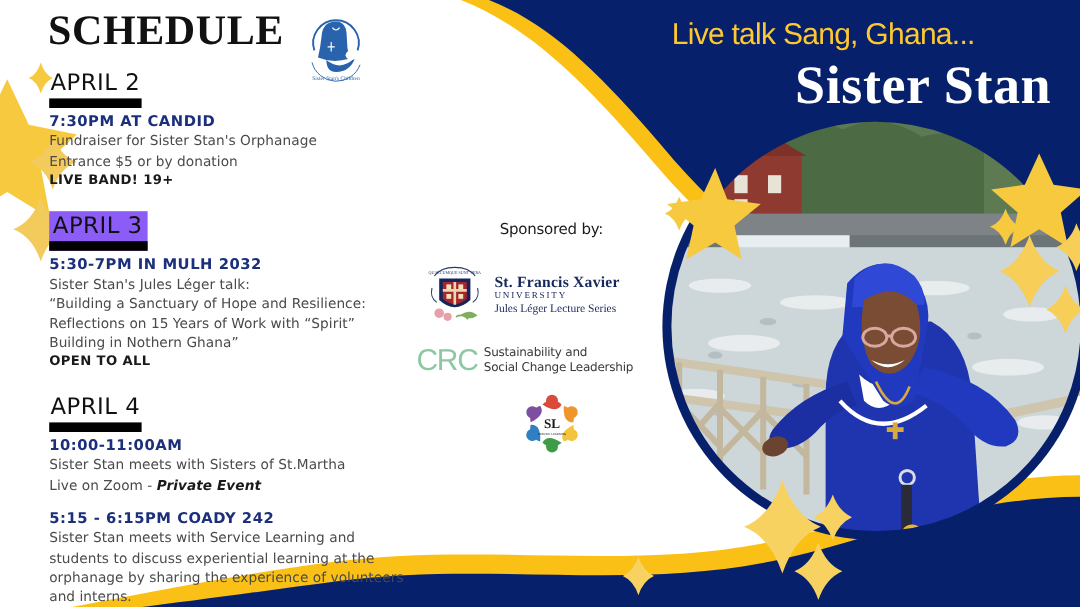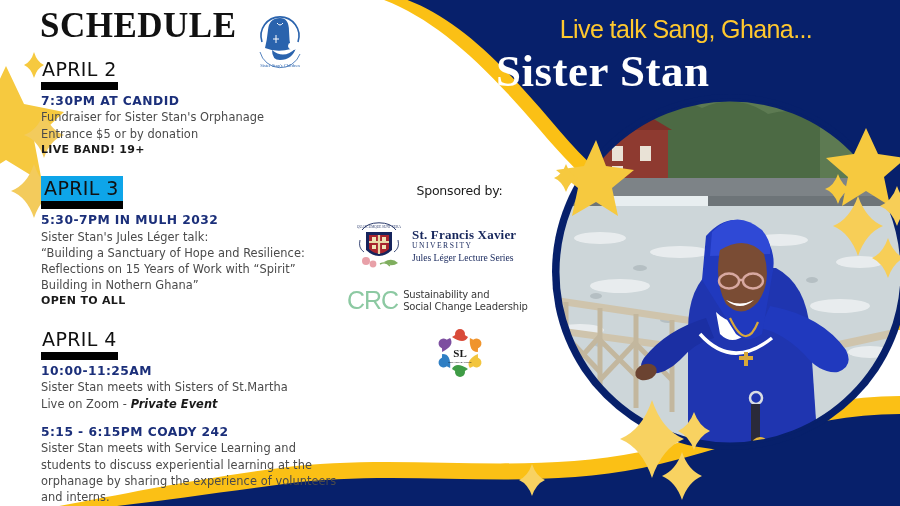--- a/index.html
+++ b/index.html
@@ -32,21 +32,21 @@
   .day{margin-bottom:3px;}
   .day-head{
     display:inline-block;
     font-size:19px;font-weight:400;color:#111;
     letter-spacing:0.4px;
     border-bottom:8px solid #000000;
     padding:0 1px 0 1px;
     line-height:1.25;
     font-family:"DejaVu Sans", sans-serif;
   }
-  .day-head.hl{background:#0ea5e9;padding:1px 4px 0 3px;}
+  .day-head.hl{background:#8b5cf6;padding:1px 4px 0 3px;}
   .ev{margin-top:3px;}
   .ev-time{
     font-size:12.3px;font-weight:700;color:#1B2F7A;
     letter-spacing:0.45px;line-height:1.35;
     font-family:"DejaVu Sans", sans-serif;
   }
   .ev-line{
     font-size:11.4px;color:#4a4a4a;line-height:1.42;
     font-family:"DejaVu Sans", sans-serif;font-weight:400;
     letter-spacing:0.05px;
@@ -71,21 +71,21 @@
   .crc-wrap{display:flex;align-items:center;gap:5px;margin-top:16px;margin-left:-5px;}
   .crc-mark{font-family:"Liberation Sans", sans-serif;font-weight:400;font-size:25px;color:#8CC9A2;letter-spacing:-1px;line-height:1;}
   .crc-txt{font-family:"DejaVu Sans", sans-serif;font-size:10px;color:#3a3a3a;line-height:1.12;letter-spacing:-0.2px;}
   .sl-wrap{margin-top:14px;display:flex;justify-content:center;}
   .live-txt{
     position:absolute;left:496px;top:15px;width:380px;text-align:center;
     font-family:"Liberation Sans", sans-serif;
     font-size:25px;color:#FFC82E;letter-spacing:-0.6px;font-weight:400;
   }
   .stan-txt{
-    position:absolute;left:496px;top:45px;width:380px;text-align:left;
+    position:absolute;left:496px;top:45px;width:380px;text-align:right;
     font-family:"Liberation Serif", serif;
     font-size:45px;color:#ffffff;font-weight:700;letter-spacing:0.5px;
   }
 </style>
 </head>
 <body>
 
 <div id="poster">
 
   <svg class="bg-svg" viewBox="0 0 900 506">
@@ -274,21 +274,21 @@
           <div class="ev-line">Building in Nothern Ghana”</div>
           <div class="ev-line bold">OPEN TO ALL</div>
         </div>
       </div>
 
       <div class="gap"></div>
 
       <div class="day">
         <div class="day-head">APRIL 4</div>
         <div class="ev">
-          <div class="ev-time">10:00-11:25AM</div>
+          <div class="ev-time">10:00-11:00AM</div>
           <div class="ev-line">Sister Stan meets with Sisters of St.Martha</div>
           <div class="ev-line"><span>Live on Zoom - </span><span class="em">Private Event</span></div>
         </div>
         <div class="gap-sm"></div>
         <div class="ev">
           <div class="ev-time">5:15 - 6:15PM COADY 242</div>
           <div class="ev-line">Sister Stan meets with Service Learning and</div>
           <div class="ev-line">students to discuss experiential learning at the</div>
           <div class="ev-line">orphanage by sharing the experience of volunteers</div>
           <div class="ev-line">and interns.</div>

